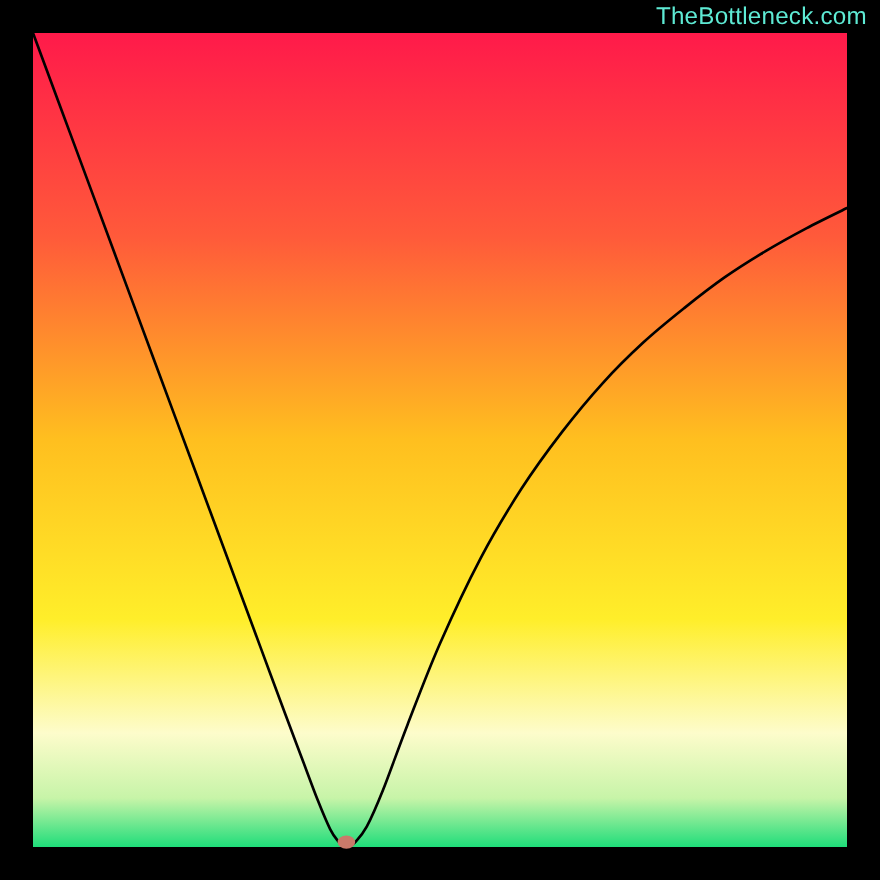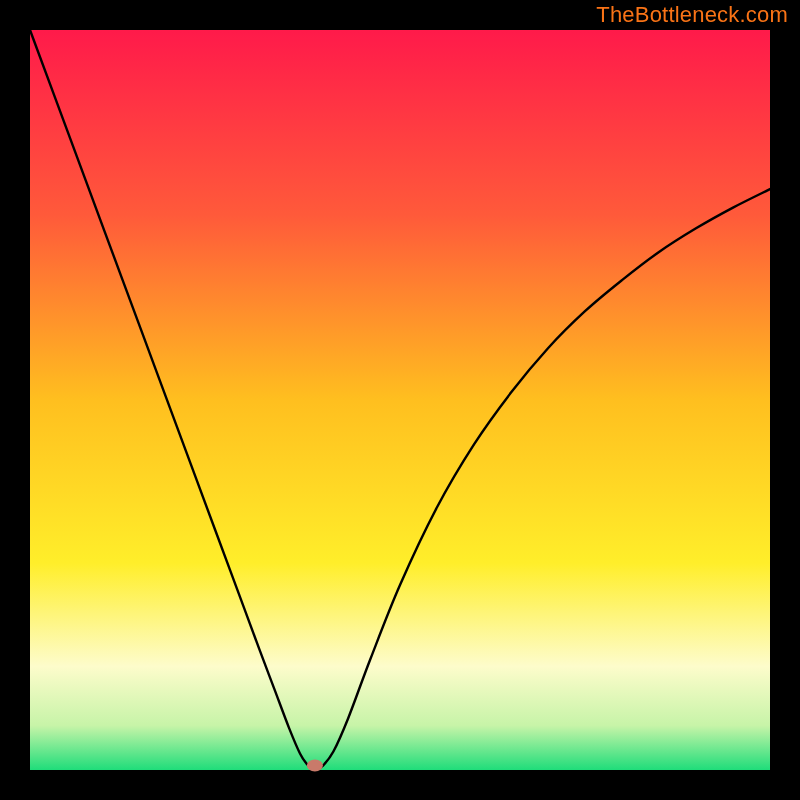--- a/index.html
+++ b/index.html
@@ -8,21 +8,21 @@
     height: 800px;
     background: #000000;
     position: relative;
     font-family: Arial, Helvetica, sans-serif;
     overflow: hidden;
   }
   .watermark {
     position: absolute;
     top: 2px;
     right: 12px;
-    color: #f97316;
+    color: #5eead4;
     font-size: 22px;
     font-weight: 400;
     z-index: 10;
     letter-spacing: 0.2px;
   }
   .plot-frame {
     position: absolute;
     left: 30px;
     top: 30px;
     width: 740px;

